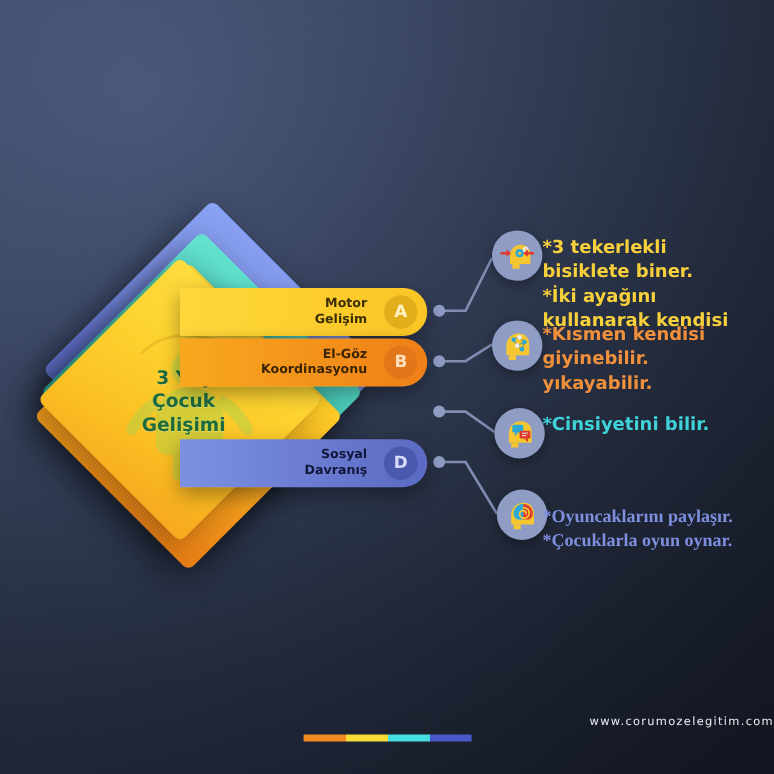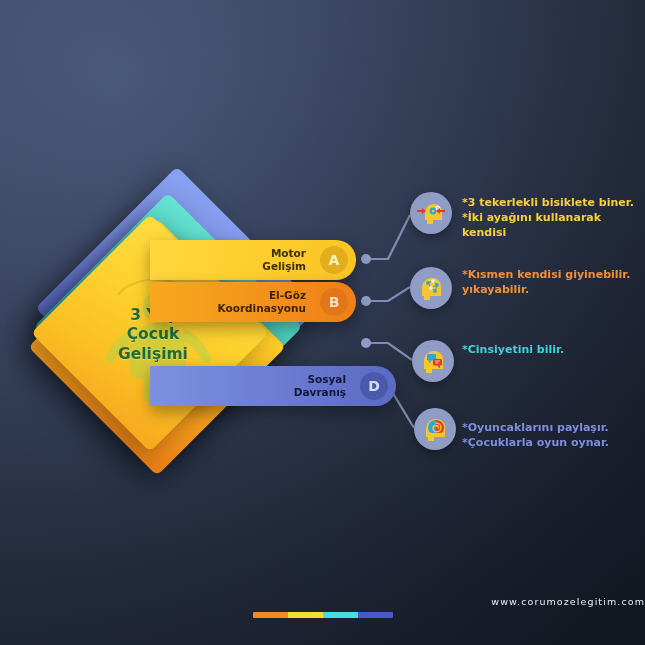--- a/index.html
+++ b/index.html
@@ -77,43 +77,43 @@
   }
   .bar-a{top:240px;background:linear-gradient(90deg,#ffd73c 0%,#fdd02f 45%,#fbc425 100%);}
   .bar-a .btxt{color:#3c2f05;}
   .bar-a .badge{background:#e2ae1c;color:#fff3c4;}
   .bar-b{top:282px;background:linear-gradient(90deg,#f8a81f 0%,#f4941b 50%,#ef7f18 100%);}
   .bar-b .btxt{color:#3b2405;}
   .bar-b .badge{background:#e2771a;color:#ffe0bd;}
   .bar-c{top:324px;background:linear-gradient(90deg,#3fc4ae 0%,#30b49f 50%,#279c8c 100%);}
   .bar-c .btxt{color:#08342d;}
   .bar-c .badge{background:#1f8b7d;color:#cdf6ef;}
-  .bar-d{top:366px;background:linear-gradient(90deg,#7d90e0 0%,#6c7dd2 50%,#5b6ac2 100%);padding-left:40px;}
+  .bar-d{top:366px;background:linear-gradient(90deg,#7d90e0 0%,#6c7dd2 50%,#5b6ac2 100%);}
   .bar-d .btxt{color:#10183a;}
   .bar-d .badge{background:#4b59ad;color:#d6dcfb;}
 
   
   .conn{position:absolute;left:0;top:0;width:645px;height:645px;z-index:5;}
 
   
   .info{position:absolute;z-index:8;}
   .icon-circle{
     position:absolute;width:42px;height:42px;border-radius:50%;
     background:#8f9dc4;
     display:flex;align-items:center;justify-content:center;
     box-shadow:0 3px 10px rgba(0,0,0,0.35);
   }
   .info-text{
-    position:absolute;left:462px;font-size:11px;font-weight:bold;line-height:1.35;
+    position:absolute;left:452px;font-size:15px;font-weight:bold;line-height:1.35;
     width:180px;
   }
   .t-yellow{color:#f7d03c;}
   .t-orange{color:#f0903a;}
   .t-cyan{color:#3fd2d8;}
-  .t-blue{color:#7e8fe0;}
+  .t-blue{color:#7e8fe0;font-family:Liberation Serif, serif;}
 
   
   .footer{position:absolute;left:0;top:596px;width:645px;text-align:right;z-index:9;}
   .footer .url{
     color:#e9edf5;font-size:9.5px;letter-spacing:1.1px;font-weight:normal;
   }
   .footer .stripe{
     margin:5px auto 0;width:140px;height:6px;border-radius:1px;
     background:linear-gradient(90deg,
       #f08a22 0%,#f08a22 25%,

